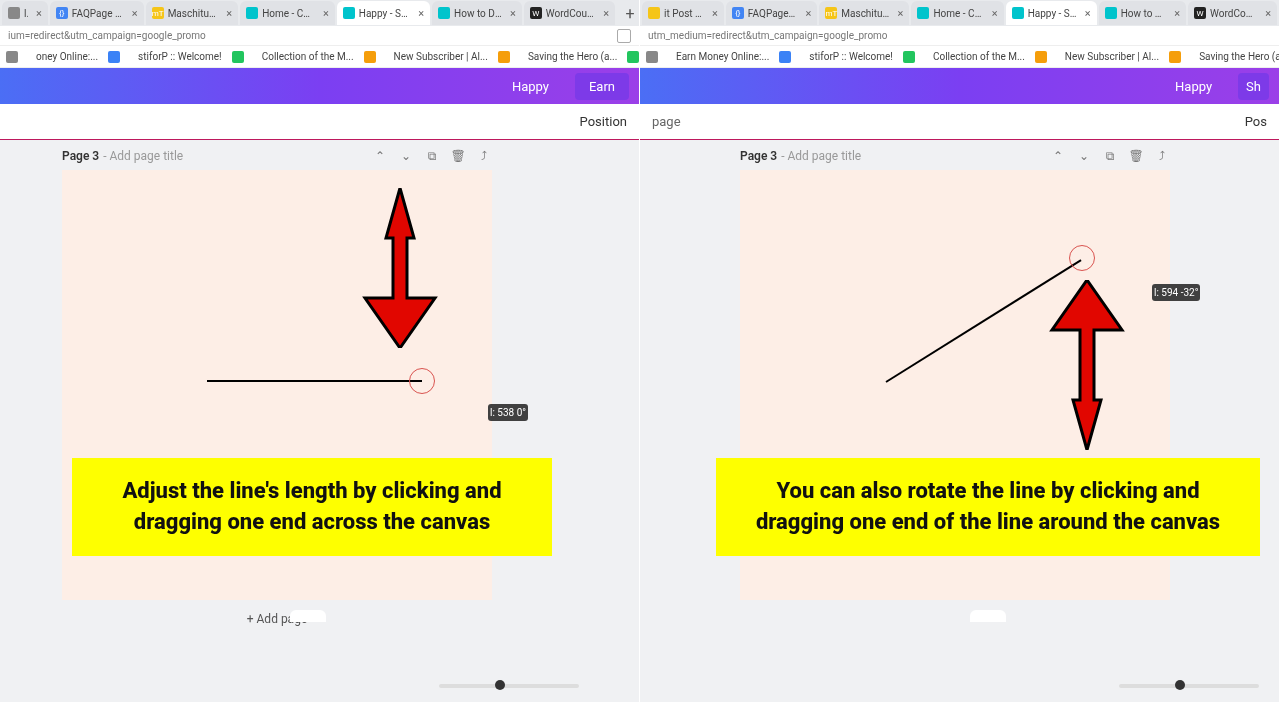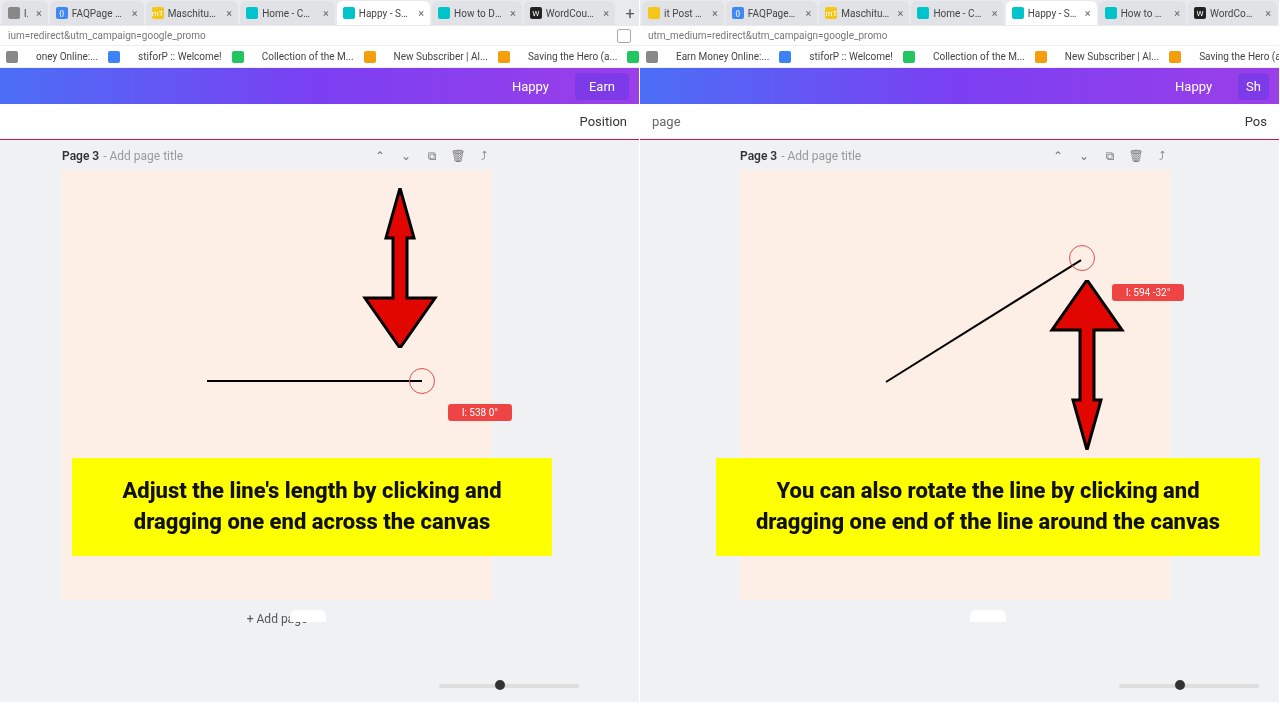--- a/index.html
+++ b/index.html
@@ -26,21 +26,21 @@
 .page-wrap { position: absolute; left: 62px; top: 8px; }
 .page-head { display: flex; align-items: center; width: 430px; font-size: 12px; color: #555; margin-bottom: 6px; }
 .page-num { font-weight: 600; color: #333; }
 .page-title-hint { color: #999; margin-left: 4px; }
 .page-actions { margin-left: auto; display: flex; gap: 10px; color: #777; }
 .page-actions span { width: 16px; height: 16px; display: flex; align-items: center; justify-content: center; cursor: pointer; }
 .canvas { width: 430px; height: 430px; background: #fdeee6; position: relative; }
 .add-page { position: absolute; left: 62px; top: 466px; width: 430px; height: 26px; background: #f0f1f3; display: flex; align-items: center; justify-content: center; font-size: 12px; color: #555; border-radius: 4px; }
 .line { position: absolute; background: #000; height: 2px; transform-origin: left center; }
 .handle { position: absolute; width: 26px; height: 26px; border: 1.5px solid #d9534f; border-radius: 50%; background: transparent; transform: translate(-50%, -50%); }
-.tooltip { position: absolute; background: #ef4444; color: #fff; font-size: 10px; padding: 3px 14px; border-radius: 3px; white-space: nowrap; }
+.tooltip { position: absolute; background: #404040; color: #fff; font-size: 10px; padding: 3px 2px; border-radius: 3px; white-space: nowrap; margin-left: 40px; }
 .arrow-down { position: absolute; }
 .arrow-up { position: absolute; }
 .caption { position: absolute; background: #feff00; padding: 18px 22px; text-align: center; font-size: 22px; font-weight: 800; color: #111; line-height: 1.4; }
 .zoom-bar { position: absolute; bottom: 6px; right: 30px; width: 140px; height: 4px; background: #ddd; border-radius: 2px; }
 .zoom-thumb { position: absolute; left: 40%; top: -4px; width: 10px; height: 10px; background: #333; border-radius: 50%; }
 .page-indicator { position: absolute; bottom: 2px; left: 50%; transform: translateX(-50%); width: 36px; height: 12px; background: #fff; border-radius: 6px 6px 0 0; }
 </style>
 </head>
 <body>
 

